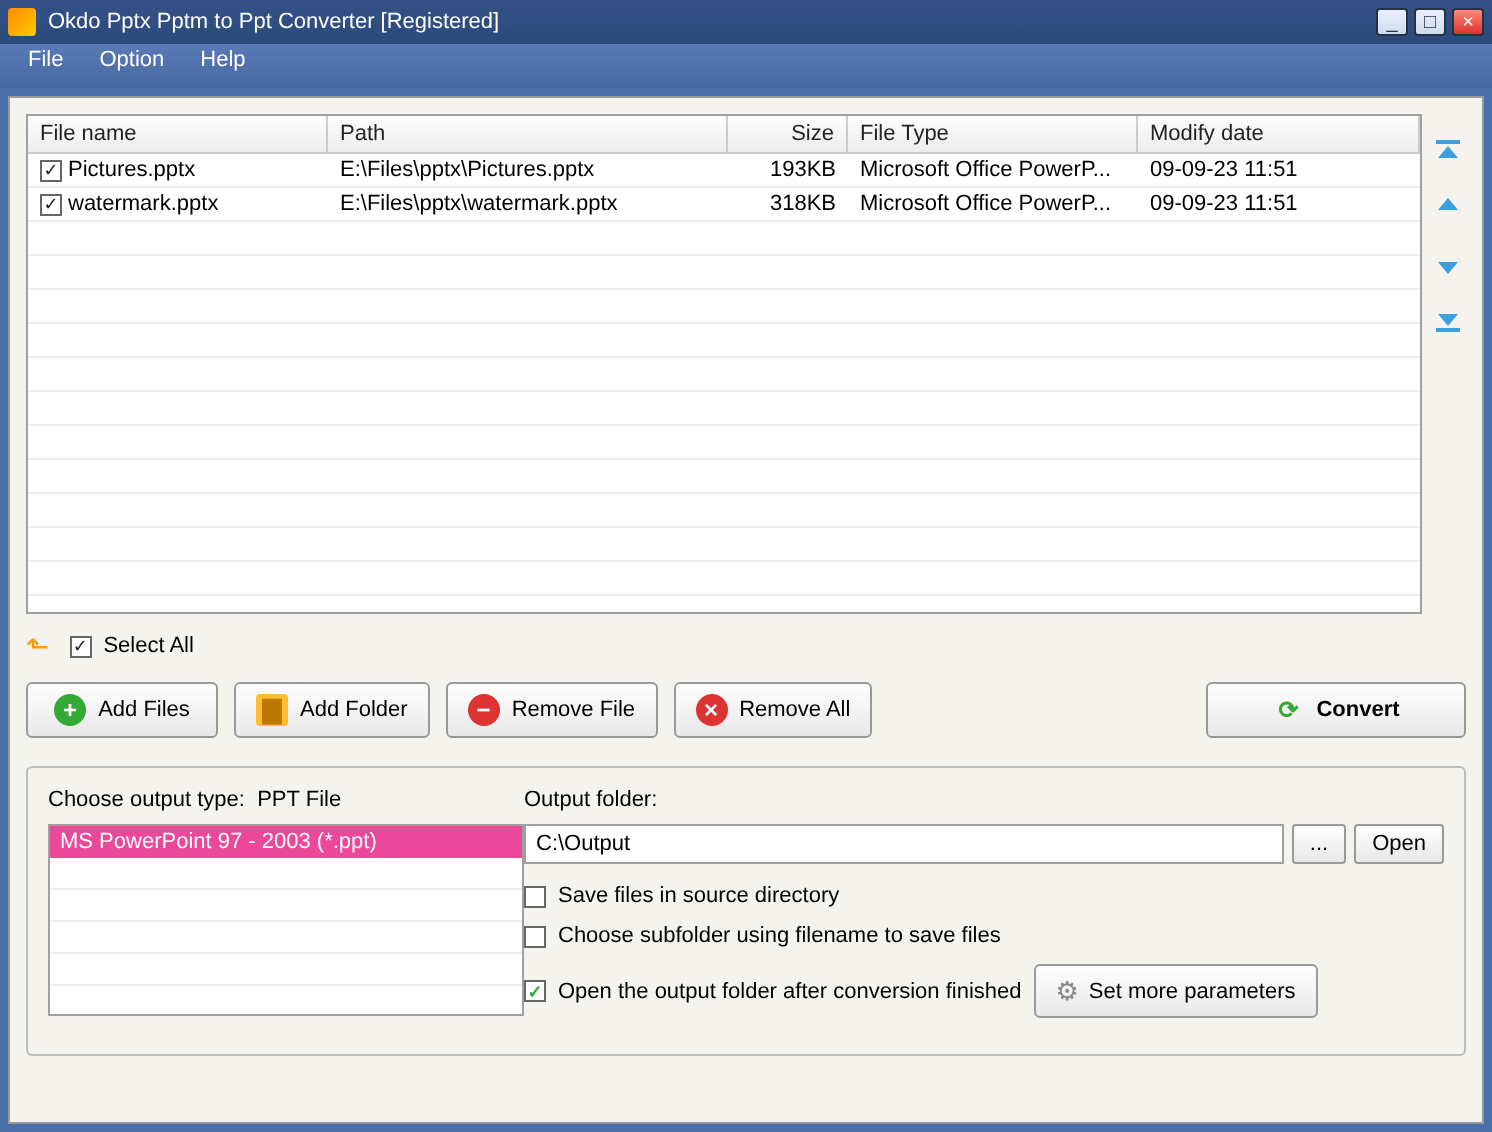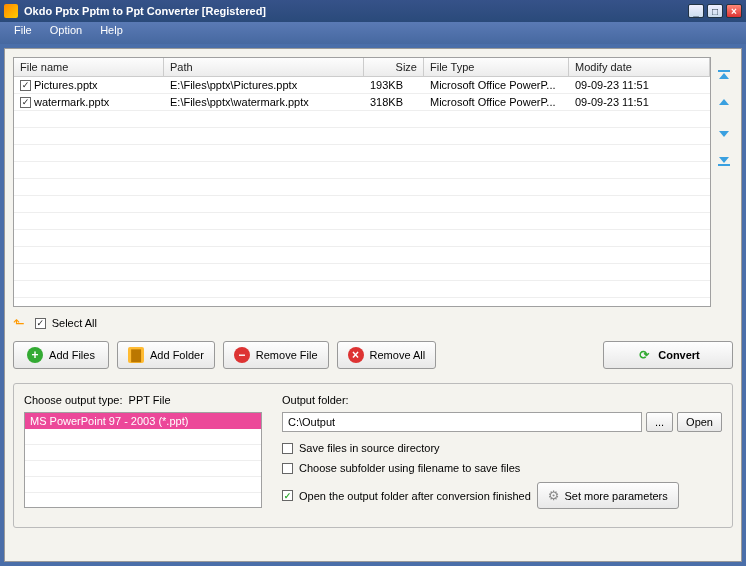--- a/index.html
+++ b/index.html
@@ -1,47 +1,47 @@
 <!DOCTYPE html>
 <html><head>
 <meta charset="utf-8">
 <style>
 *{box-sizing:border-box;margin:0;padding:0;font-family:Tahoma,sans-serif;font-size:11px}
 body{background:#4a6ea9;width:746px;height:566px;overflow:hidden}
-.titlebar{background:linear-gradient(#365289,#2a4a7a);height:22px;display:flex;align-items:center;padding:0 4px;color:#fff;font-weight:bold}
+.titlebar{background:linear-gradient(#365289,#2a4a7a);height:22px;display:flex;align-items:center;padding:0 4px;color:#fff;font-weight:normal}
 .titlebar .logo{width:14px;height:14px;background:linear-gradient(135deg,#f80,#fc0);border-radius:2px;margin-right:6px}
 .titlebar .title{flex:1}
 .winbtns{display:flex;gap:3px}
 .winbtn{width:16px;height:14px;border:1px solid #234;border-radius:2px;display:flex;align-items:center;justify-content:center;font-size:10px;color:#234;cursor:pointer}
 .winbtn.min,.winbtn.max{background:linear-gradient(#eef,#cde)}
 .winbtn.close{background:linear-gradient(#f87,#d33);color:#fff}
 .menubar{background:linear-gradient(#5a7ab5,#4668a0);height:22px;display:flex;align-items:flex-start;padding:0 6px;color:#fff;gap:2px}
 .menuitm{padding:2px 8px;cursor:pointer}
 .main{background:#f4f3ee;margin:4px;height:514px;border:1px solid #999;padding:8px;position:relative}
 .tablewrap{display:flex;gap:4px}
 .table{border:1px solid #a0a0a0;background:#fff;flex:1;height:250px;overflow:hidden}
 .thead{display:flex;background:linear-gradient(#fdfdfd,#ececec);border-bottom:1px solid #ccc}
 .th{padding:3px 6px;border-right:1px solid #ccc;font-weight:normal;color:#222}
 .th.fn{width:150px}.th.pa{width:200px}.th.sz{width:60px;text-align:right}.th.ft{width:145px}.th.md{flex:1}
 .trow{display:flex;border-bottom:1px solid #eee}
 .td{padding:2px 6px;white-space:nowrap;overflow:hidden;text-overflow:ellipsis}
 .td.fn{width:150px;display:flex;align-items:center;gap:3px}
-.td.pa{width:200px}.td.sz{width:60px;}.td.ft{width:145px}.td.md{flex:1}
+.td.pa{width:200px}.td.sz{width:60px;text-align:right}.td.ft{width:145px}.td.md{flex:1}
 .cb{width:11px;height:11px;border:1px solid #666;display:inline-flex;align-items:center;justify-content:center;font-size:9px;color:#222;background:#fff}
 .sidebtns{display:flex;flex-direction:column;gap:10px;padding-top:10px}
 .arrowbtn{width:18px;height:18px;cursor:pointer;display:flex;align-items:center;justify-content:center}
 .arrowbtn svg{width:16px;height:16px}
 .selall{display:flex;align-items:center;gap:6px;margin:8px 0 10px}
 .selall .upicon{color:#f90;font-size:14px;margin-right:4px}
 .btnrow{display:flex;gap:8px;margin-bottom:14px}
 .btn{background:linear-gradient(#fefefe,#e8e8e8);border:1px solid #999;border-radius:3px;padding:5px 10px;display:flex;align-items:center;gap:6px;cursor:pointer;min-width:96px;justify-content:center}
 .btn .ico{width:16px;height:16px;display:flex;align-items:center;justify-content:center;border-radius:8px;font-size:12px;font-weight:bold;color:#fff}
 .ico.add{background:#3a3}.ico.folder{background:#fb3;color:#b70;border-radius:2px}.ico.rem{background:#d33}.ico.conv{background:transparent;color:#3a3}
 .btn.convert{min-width:130px;margin-left:auto;font-weight:bold}
-.bottom{border:1px solid #bbb;border-radius:3px;padding:10px;display:flex;gap:20px}
+.bottom{border:1px solid #bbb;border-radius:3px;padding:10px;display:flex;}
 .left{width:238px}
 .label{margin-bottom:6px}
 .listbox{border:1px solid #a0a0a0;background:#fff;height:96px}
 .listitem{background:#ec4899;color:#fff;padding:2px 5px}
 .listbox .empty{border-bottom:1px solid #eee;height:16px}
 .right{flex:1}
 .outrow{display:flex;gap:4px;margin-bottom:10px;align-items:center}
 .txtinput{flex:1;border:1px solid #a0a0a0;padding:3px 5px;background:#fff}
 .sbtn{background:linear-gradient(#fefefe,#e8e8e8);border:1px solid #999;border-radius:2px;padding:3px 8px;cursor:pointer}
 .chkrow{display:flex;align-items:center;gap:6px;margin-bottom:8px}

